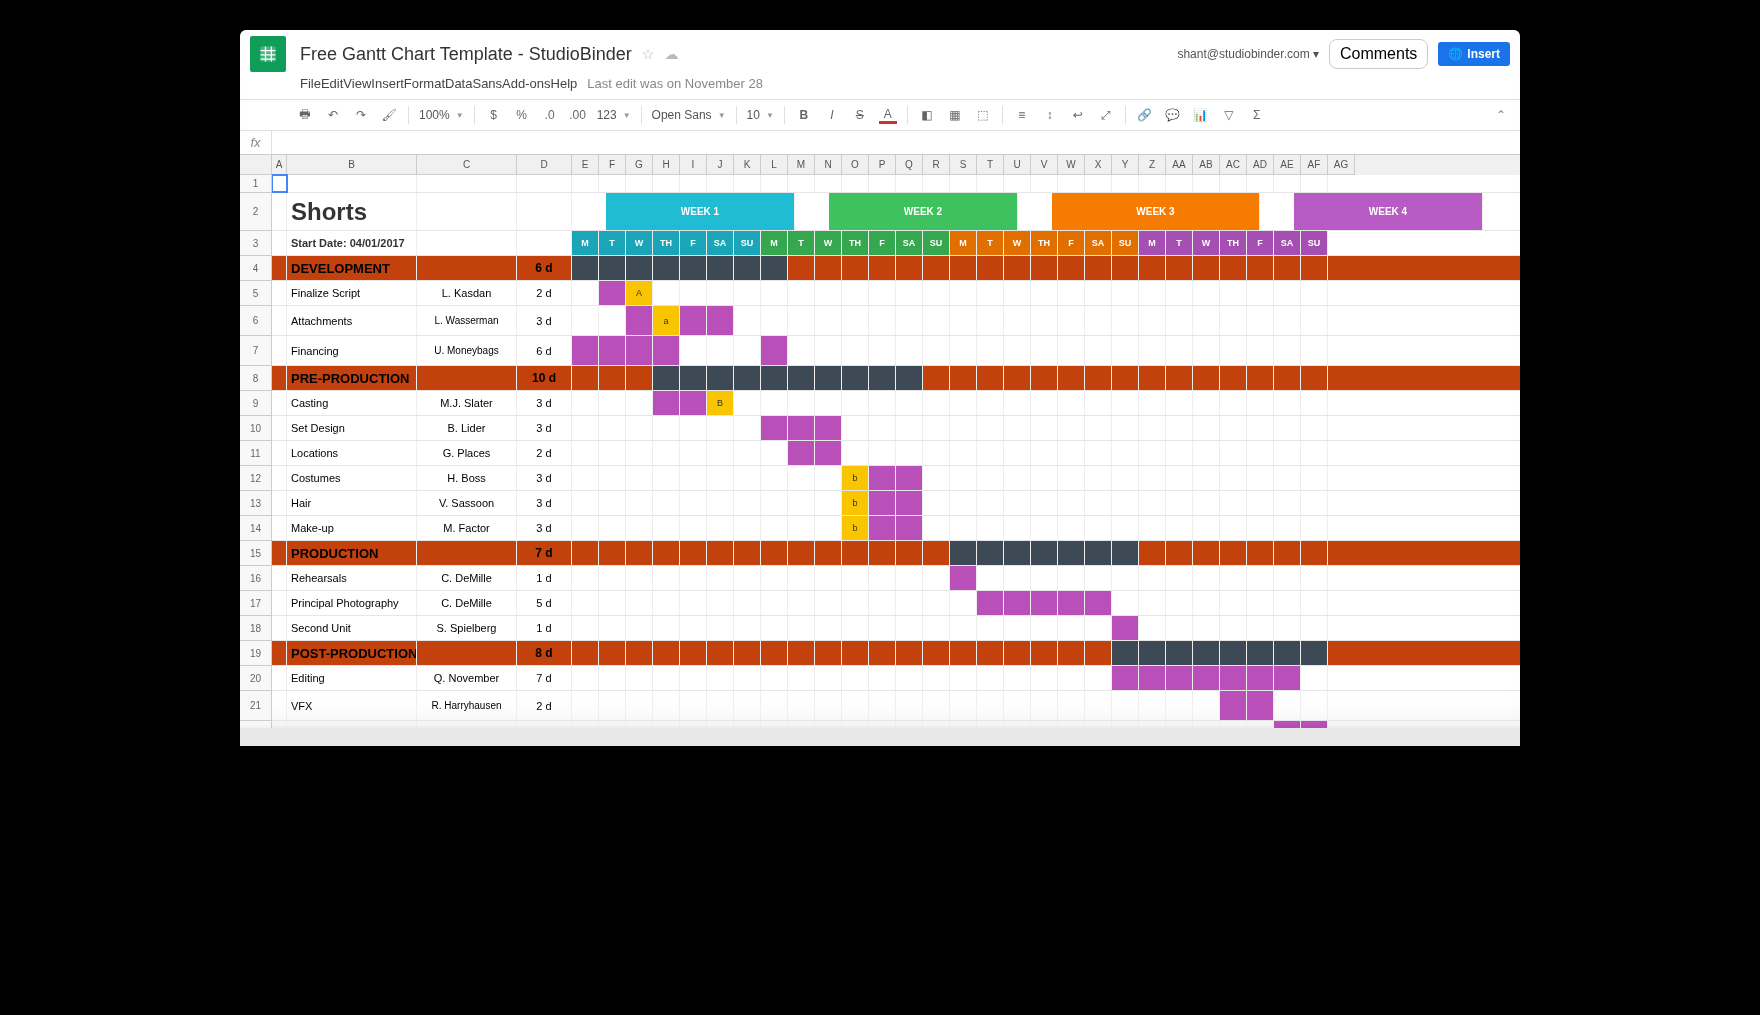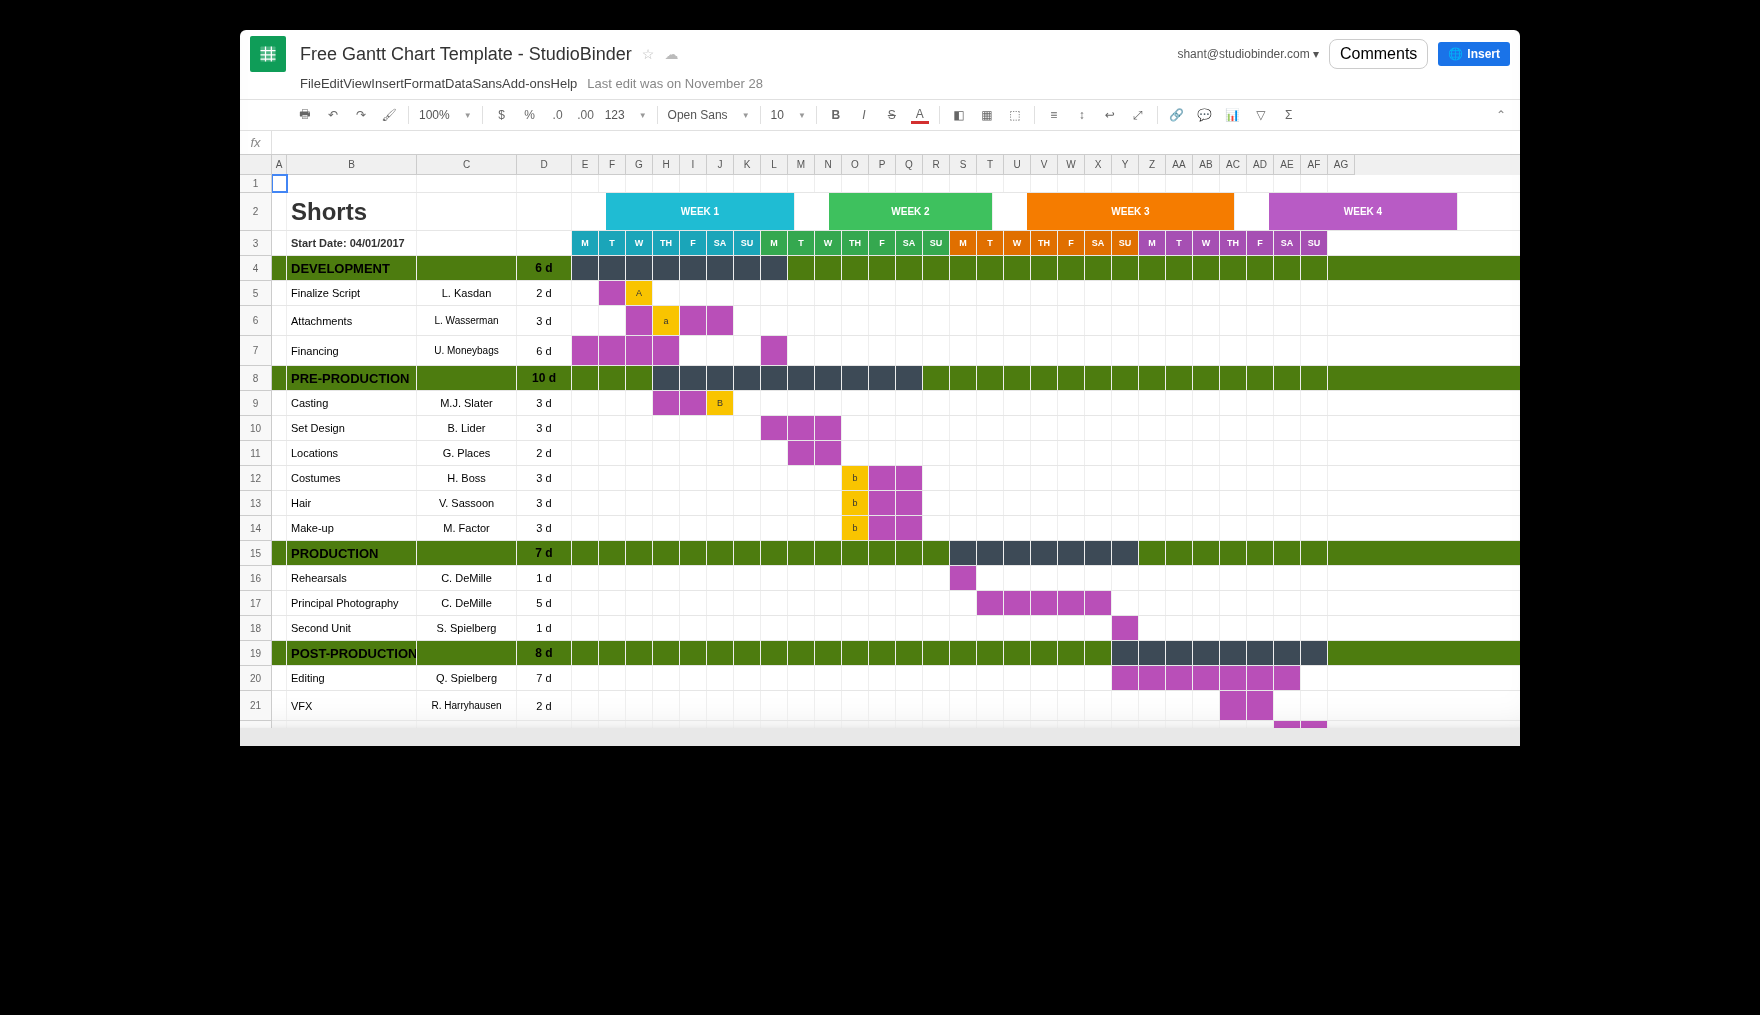--- a/index.html
+++ b/index.html
@@ -13,39 +13,39 @@
 .star, .cloud { margin-left:10px; color:#bbb; font-size:14px; }
 .right-head { margin-left:auto; display:flex; align-items:center; gap:10px; font-size:12px; color:#444;}
 .email { color:#555; }
 .btn-comments { background:#fff; border:1px solid #ccc; padding:5px 10px; border-radius:8px; cursor:pointer; font-size:16px;}
 .btn-share { background:#1a73e8; color:#fff; border:none; padding:5px 10px; border-radius:3px; cursor:pointer; display:flex; align-items:center; gap:4px; font-size:12px; font-weight:bold;}
 .menubar { display:flex; font-size:13px; color:#444; padding: 4px 10px 8px 60px; align-items:center;}
 .menubar .lastedit { color:#888; margin-left:10px; }
 .toolbar { border-top:1px solid #e0e0e0; border-bottom:1px solid #e0e0e0; padding:6px 10px 6px 56px; display:flex; align-items:center; gap:10px; font-size:12px; color:#555;}
 .tbsep { width:1px; height:18px; background:#e0e0e0; }
 .tbicon { width:18px; height:18px; display:flex; align-items:center; justify-content:center; color:#666; cursor:pointer;}
-.tbdrop { display:flex; align-items:center; gap:14px; cursor:pointer; color:#555;}
+.tbdrop { display:flex; align-items:center; gap:6px; cursor:pointer; color:#555;}
 .tbdrop .arr { font-size:8px; color:#999; }
 .fxrow { display:flex; border-bottom:1px solid #ccc; }
 .fxlabel { width:32px; text-align:center; font-style:italic; color:#888; padding:4px 0; border-right:1px solid #e0e0e0; font-size:13px;}
 .fxinput { flex:1; border:none; outline:none; padding:4px; font-size:12px;}
 .sheet { display:flex; }
 .rowheads { display:flex; flex-direction:column; }
 .rowhead { width:32px; height:25px; background:#f8f8f8; border-right:1px solid #ccc; border-bottom:1px solid #ccc; display:flex; align-items:center; justify-content:center; font-size:10px; color:#666;}
 .rowhead.first { height:20px; background:#f0f0f0; }
 .grid { flex:1; overflow:hidden; }
 .colheads { display:flex; height:20px; background:#f0f0f0; }
 .colhead { border-right:1px solid #ccc; border-bottom:1px solid #ccc; display:flex; align-items:center; justify-content:center; font-size:10px; color:#555;}
 .row { display:flex; height:25px; border-bottom:1px solid #e6e6e6; }
 .cell { border-right:1px solid #eee; font-size:11px; display:flex; align-items:center; padding:0 4px; overflow:hidden; white-space:nowrap;}
 .cA{width:15px;} .cB{width:130px;} .cC{width:100px; justify-content:center; text-align:center;} .cD{width:55px; justify-content:center;}
 .cday{width:27px; justify-content:center; padding:0;}
 .title-row .cB { font-size:24px; font-weight:bold; color:#333; }
 .title-row { height:38px; }
-.section-row { background:#4d7c0f; }
+.section-row { background:#c2410c; }
 .section-row .cB { font-weight:bold; font-size:13px; }
 .section-row .cD { font-weight:bold; font-size:12px; }
 .wkhead { color:#fff; font-size:10px; font-weight:bold; justify-content:center;margin-left:34px;}
 .wk1 { background:#1fbcd3; } .wk2 { background:#3ec15e; } .wk3 { background:#f57c00; } .wk4 { background:#b85bc5; }
 .dayhead { color:#fff; font-size:9px; font-weight:bold; justify-content:center; }
 .dh1 { background:#1aa5b9; } .dh2 { background:#35a84f; } .dh3 { background:#e06f00; } .dh4 { background:#a64fb3; }
 .bar-s { background:#3d4a56; } 
 .bar-t { background:#b94fb8; } 
 .bar-y { background:#f9c400; color:#333; font-size:9px; justify-content:center; }
 .small { font-size:10px; line-height:1.1; }
@@ -252,21 +252,21 @@
             <div class="cell cday "></div>
             <div class="cell cday "></div>
             <div class="cell cday "></div>
           </div>
           <div class="row title-row" style="height:38px">
   <div class="cell cA"></div>
   <div class="cell cB">Shorts</div>
   <div class="cell cC"></div>
             <div class="cell cD"></div>
   <div class="cell wkhead wk1" style="width:189px">WEEK 1</div>
-            <div class="cell wkhead wk2" style="width:164px">WEEK 2</div>
+            <div class="cell wkhead wk2" style="width:189px">WEEK 2</div>
             <div class="cell wkhead wk3" style="width:208px">WEEK 3</div>
             <div class="cell wkhead wk4" style="width:189px">WEEK 4</div>
 </div>
           <div class="row" style="height:25px">
   <div class="cell cA"></div>
   <div class="cell cB startdate">Start Date: 04/01/2017</div>
   <div class="cell cC"></div>
             <div class="cell cD"></div>
   <div class="cell cday dayhead dh1">M</div>
             <div class="cell cday dayhead dh1">T</div>
@@ -837,21 +837,21 @@
             <div class="cell cday bar-s"></div>
             <div class="cell cday bar-s"></div>
             <div class="cell cday bar-s"></div>
             <div class="cell cday bar-s"></div>
             <div class="cell cday bar-s"></div>
             <div class="cell cday bar-s"></div>
   </div>
           <div class="row ">
     <div class="cell cA"></div>
     <div class="cell cB">Editing</div>
-    <div class="cell cC ">Q. Spielberg</div>
+    <div class="cell cC ">Q. November</div>
     <div class="cell cD">7 d</div>
     <div class="cell cday "></div>
             <div class="cell cday "></div>
             <div class="cell cday "></div>
             <div class="cell cday "></div>
             <div class="cell cday "></div>
             <div class="cell cday "></div>
             <div class="cell cday "></div>
             <div class="cell cday "></div>
             <div class="cell cday "></div>

